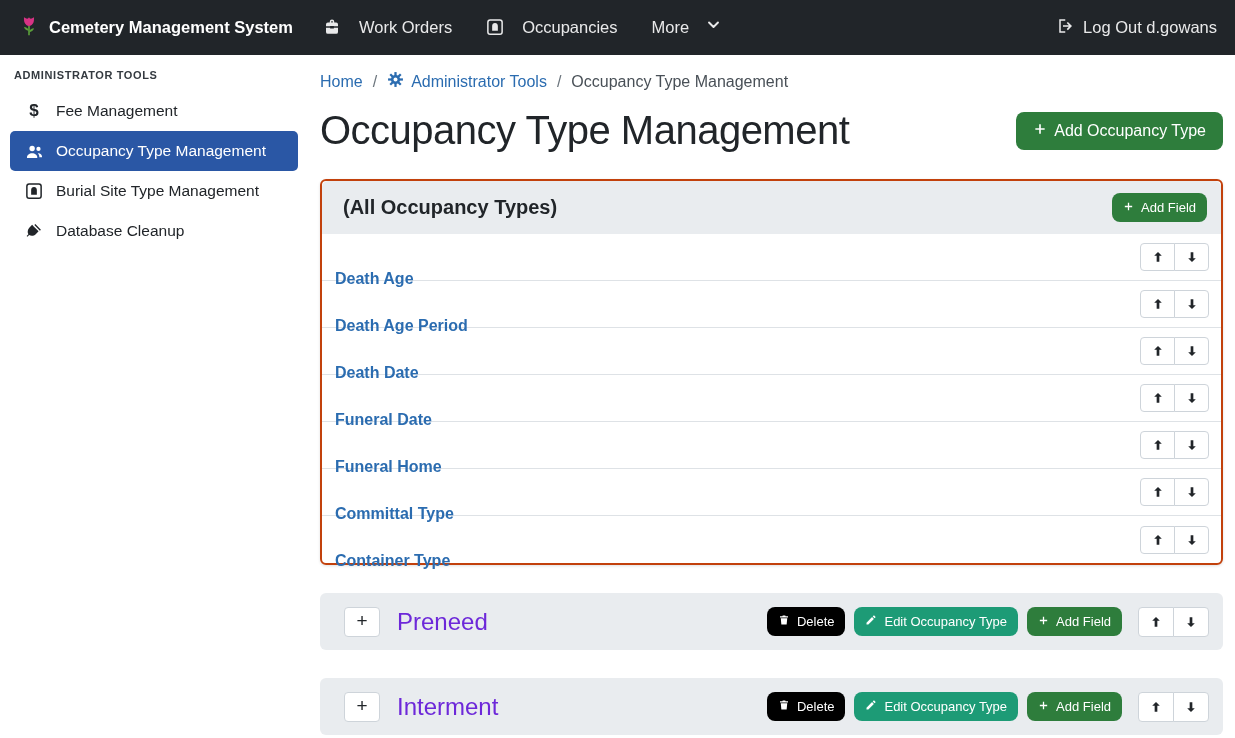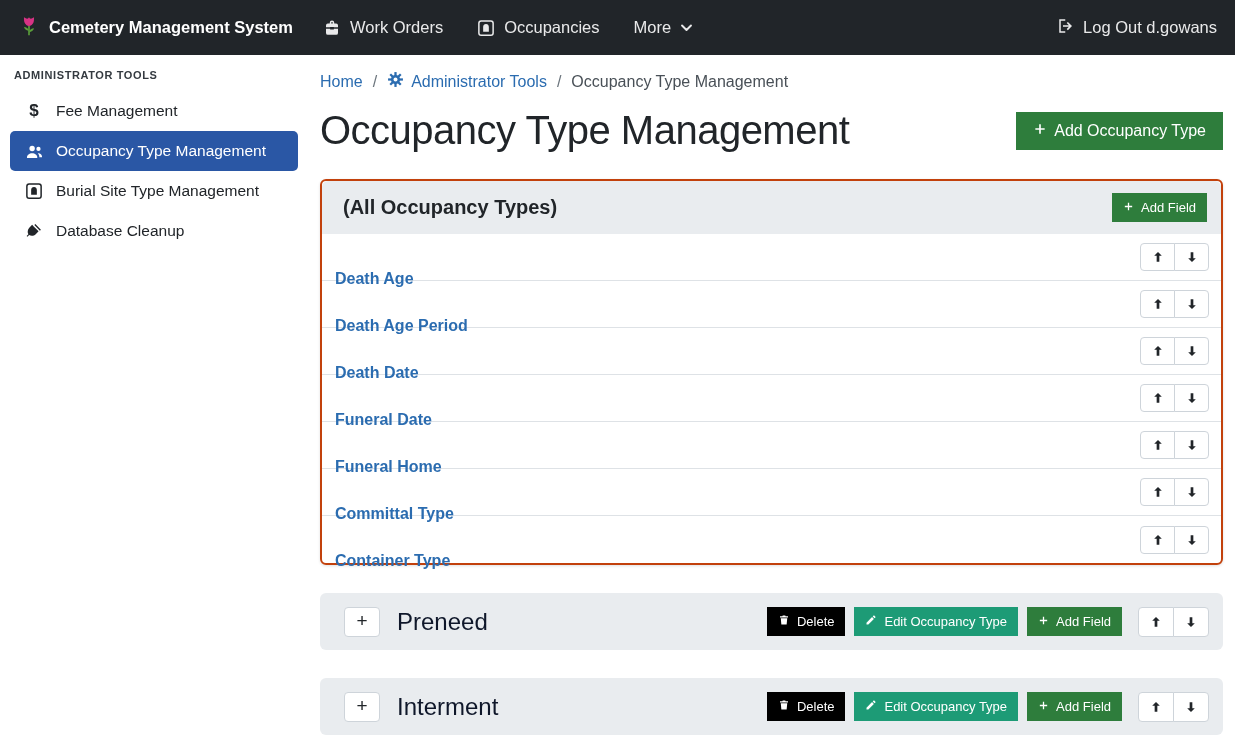--- a/index.html
+++ b/index.html
@@ -12,21 +12,21 @@
   a { text-decoration: none; cursor: pointer; }
 
   
   .navbar {
     height: 55px; background: #212529; display: flex; align-items: center;
     padding: 0 18px; color: rgba(255,255,255,.9);
   }
   .brand { display: flex; align-items: center; gap: 9px; margin-right: 30px; }
   .brand-title { color: #fff; font-weight: 700; font-size: 16.5px; white-space: nowrap; }
   .nav-links { display: flex; align-items: center; gap: 34px; }
-  .nav-link { display: flex; align-items: center; gap: 9px; color: rgba(255,255,255,.9); font-size: 16.5px; }
+  .nav-link { display: flex; align-items: flex-start; gap: 18px; color: rgba(255,255,255,.9); font-size: 16.5px; }
   .nav-link .ic { display: flex; align-items: center; }
   .logout { margin-left: auto; display: flex; align-items: center; gap: 8px; color: rgba(255,255,255,.9); font-size: 16.5px; }
 
   
   .layout { display: flex; height: 685px; }
 
   
   .sidebar { width: 308px; flex: 0 0 308px; padding-top: 2px; }
   .sidebar-heading {
     padding: 12px 14px 10px 14px; font-size: 11px; font-weight: 700;
@@ -46,21 +46,21 @@
   .main { flex: 1; padding: 12px 12px 0 12px; }
 
   .breadcrumb { display: flex; align-items: center; gap: 10px; font-size: 16px; padding: 4px 0 0 0; }
   .breadcrumb a { color: #2b6cb0; display: flex; align-items: center; gap: 7px; }
   .crumb-sep { color: #6c757d; }
   .crumb-current { color: #495057; }
 
   .title-row { display: flex; align-items: center; justify-content: space-between; margin-top: 16px; }
   h1.page-title { margin: 0; font-size: 40px; font-weight: 500; color: #212529; letter-spacing: -.5px; }
 
-  .btn { border: none; border-radius: 0; color: #fff; display: inline-flex; align-items: center; gap: 7px; cursor: pointer; font-family: inherit; }
+  .btn { border: none; border-radius: 8px; color: #fff; display: inline-flex; align-items: center; gap: 7px; cursor: pointer; font-family: inherit; }
   .btn-success { background: #2e7d3c; }
   .btn-danger { background: #000000; }
   .btn-teal { background: #1d9b76; }
   .btn-lg { font-size: 16px; padding: 10px 17px; }
   .btn-sm { font-size: 13px; padding: 7px 11px; }
 
   
   .card { margin-top: 26px; border-radius: 6px; box-shadow: 0 1px 3px rgba(0,0,0,.12); border: 2px solid #c2410c; }
   .card-header {
     background: #e9ecef; border-radius: 6px 6px 0 0; padding: 12px 14px 12px 21px;
@@ -86,21 +86,21 @@
   
   .type-bar {
     margin-top: 28px; background: #e9ecef; border-radius: 6px; height: 57px;
     display: flex; align-items: center; padding: 0 14px 0 24px; gap: 0;
   }
   .expand-btn {
     width: 36px; height: 30px; background: #fff; border: 1px solid #ced4da; border-radius: 4px;
     display: inline-flex; align-items: center; justify-content: center;
     font-size: 19px; color: #212529; cursor: pointer; line-height: 1; padding: 0 0 2px 0;
   }
-  .type-title { font-size: 24px; font-weight: 500; color: #0f172a; margin-left: 17px; flex: 1; }
+  .type-title { font-size: 24px; font-weight: 500; color: #6d28d9; margin-left: 17px; flex: 1; }
   .type-actions { display: flex; align-items: center; gap: 9px; }
   .type-actions .updown { margin-left: 7px; }
 </style>
 </head>
 <body>
 
 <header class="navbar">
   <a class="brand">
     <span class="logo">
       <svg viewBox="0 0 24 24" width="22" height="22">

